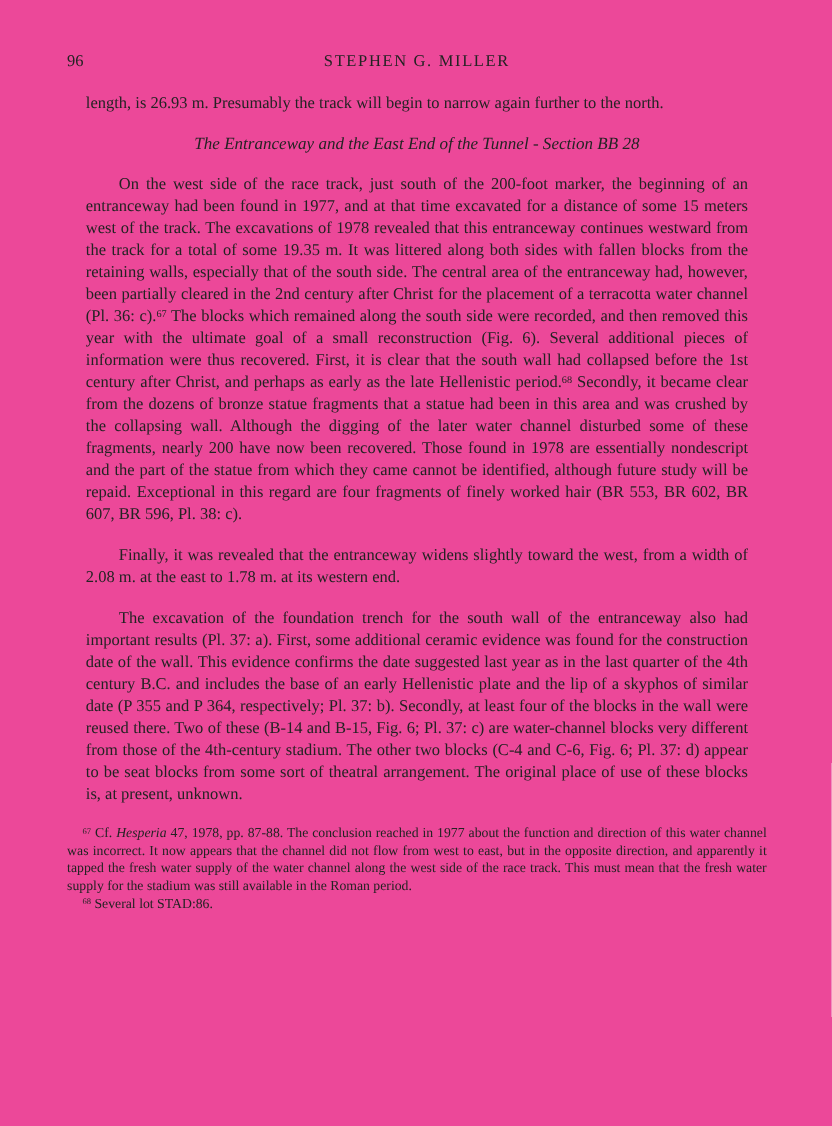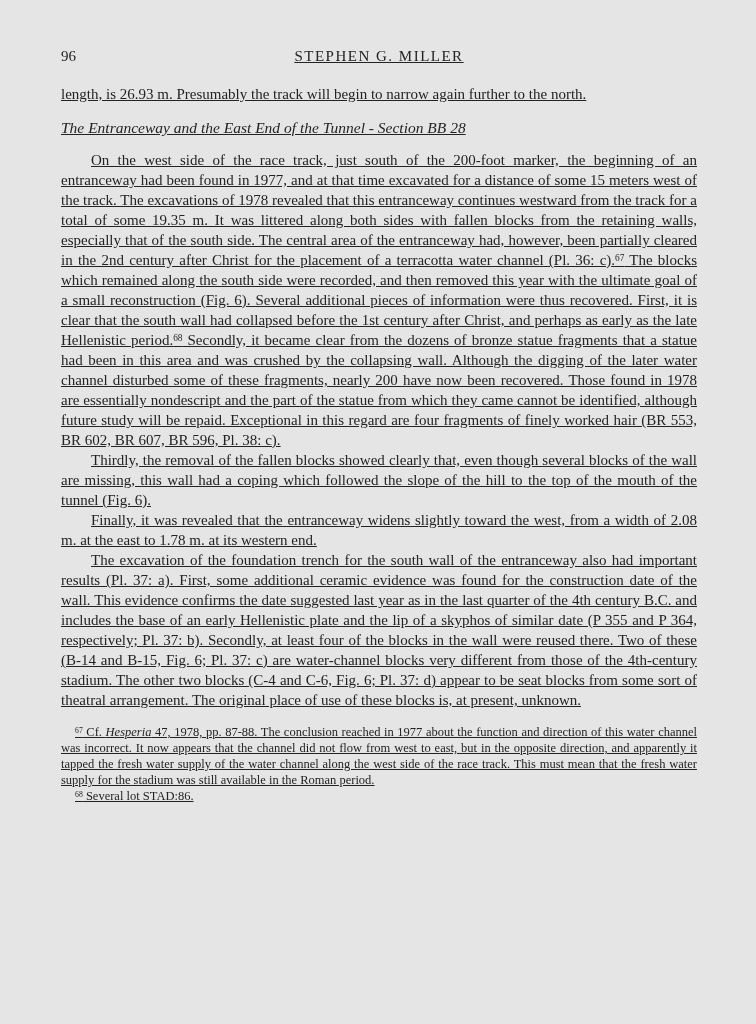--- a/index.html
+++ b/index.html
@@ -9,57 +9,56 @@
   body {
     width: 756px;
     height: 1024px;
     background: #fcfcfa;
   }
   .page {
     width: 756px;
     height: 1024px;
     box-sizing: border-box;
     padding: 46px 59px 0 61px;
-    background: #e5e5e5;
+    background: #ec4899;
     color: #232323;
     font-family: "Liberation Serif", "DejaVu Serif", serif;
     font-size: 15px;
     line-height: 20px;
     overflow: hidden;
-    text-decoration: underline;
   }
   .page-header {
     position: relative;
     margin-bottom: 18px;
     height: 20px;
   }
   .page-number {
     position: absolute;
     left: 0;
     top: 0;
     font-size: 15px;
   }
   .running-head {
     text-align: center;
     font-size: 15px;
     letter-spacing: 1.5px;
   }
   .body-par {
-    margin: 0;
+    margin: 17px;
     text-align: justify;
   }
   .body-par.indent {
     text-indent: 30px;
   }
   .section-heading {
     margin: 14px 0 12px 0;
     font-size: 15.5px;
     font-weight: normal;
     font-style: italic;
-    text-align: left;
+    text-align: center;
     line-height: 20px;
   }
   sup {
     font-size: 0.62em;
     line-height: 0;
     vertical-align: baseline;
     position: relative;
     top: -0.45em;
   }
   .footnotes {
@@ -87,21 +86,20 @@
   </header>
 
   <main class="text-block">
 
     <p class="body-par">length, is 26.93 m. Presumably the track will begin to narrow again further to the north.</p>
 
     <h2 class="section-heading">The Entranceway and the East End of the Tunnel - Section BB 28</h2>
 
     <p class="body-par indent"><span>On the west side of the race track, just south of the 200-foot marker, the beginning of an entranceway had been found in 1977, and at that time excavated for a distance of some 15 meters west of the track. The excavations of 1978 revealed that this entranceway continues westward from the track for a total of some 19.35 m. It was littered along both sides with fallen blocks from the retaining walls, especially that of the south side. The central area of the entranceway had, however, been partially cleared in the 2nd century after Christ for the placement of a terracotta water channel (Pl. 36: c).</span><sup>67</sup><span> The blocks which remained along the south side were recorded, and then removed this year with the ultimate goal of a small reconstruction (Fig. 6). Several additional pieces of information were thus recovered. First, it is clear that the south wall had collapsed before the 1st century after Christ, and perhaps as early as the late Hellenistic period.</span><sup>68</sup><span> Secondly, it became clear from the dozens of bronze statue fragments that a statue had been in this area and was crushed by the collapsing wall. Although the digging of the later water channel disturbed some of these fragments, nearly 200 have now been recovered. Those found in 1978 are essentially nondescript and the part of the statue from which they came cannot be identified, although future study will be repaid. Exceptional in this regard are four fragments of finely worked hair (BR 553, BR 602, BR 607, BR 596, Pl. 38: c).</span></p>
 
-    <p class="body-par indent"><span>Thirdly, the removal of the fallen blocks showed clearly that, even though several blocks of the wall are missing, this wall had a coping which followed the slope of the hill to the top of the mouth of the tunnel (Fig. 6).</span></p>
 
     <p class="body-par indent"><span>Finally, it was revealed that the entranceway widens slightly toward the west, from a width of 2.08 m. at the east to 1.78 m. at its western end.</span></p>
 
     <p class="body-par indent"><span>The excavation of the foundation trench for the south wall of the entranceway also had important results (Pl. 37: a). First, some additional ceramic evidence was found for the construction date of the wall. This evidence confirms the date suggested last year as in the last quarter of the 4th century B.C. and includes the base of an early Hellenistic plate and the lip of a skyphos of similar date (P 355 and P 364, respectively; Pl. 37: b). Secondly, at least four of the blocks in the wall were reused there. Two of these (B-14 and B-15, Fig. 6; Pl. 37: c) are water-channel blocks very different from those of the 4th-century stadium. The other two blocks (C-4 and C-6, Fig. 6; Pl. 37: d) appear to be seat blocks from some sort of theatral arrangement. The original place of use of these blocks is, at present, unknown.</span></p>
 
     <section class="footnotes">
       <p class="footnote"><sup>67</sup><span> Cf. </span><i>Hesperia</i><span> 47, 1978, pp. 87-88. The conclusion reached in 1977 about the function and direction of this water channel was incorrect. It now appears that the channel did not flow from west to east, but in the opposite direction, and apparently it tapped the fresh water supply of the water channel along the west side of the race track. This must mean that the fresh water supply for the stadium was still available in the Roman period.</span></p>
       <p class="footnote"><sup>68</sup><span> Several lot STAD:86.</span></p>
     </section>
 

